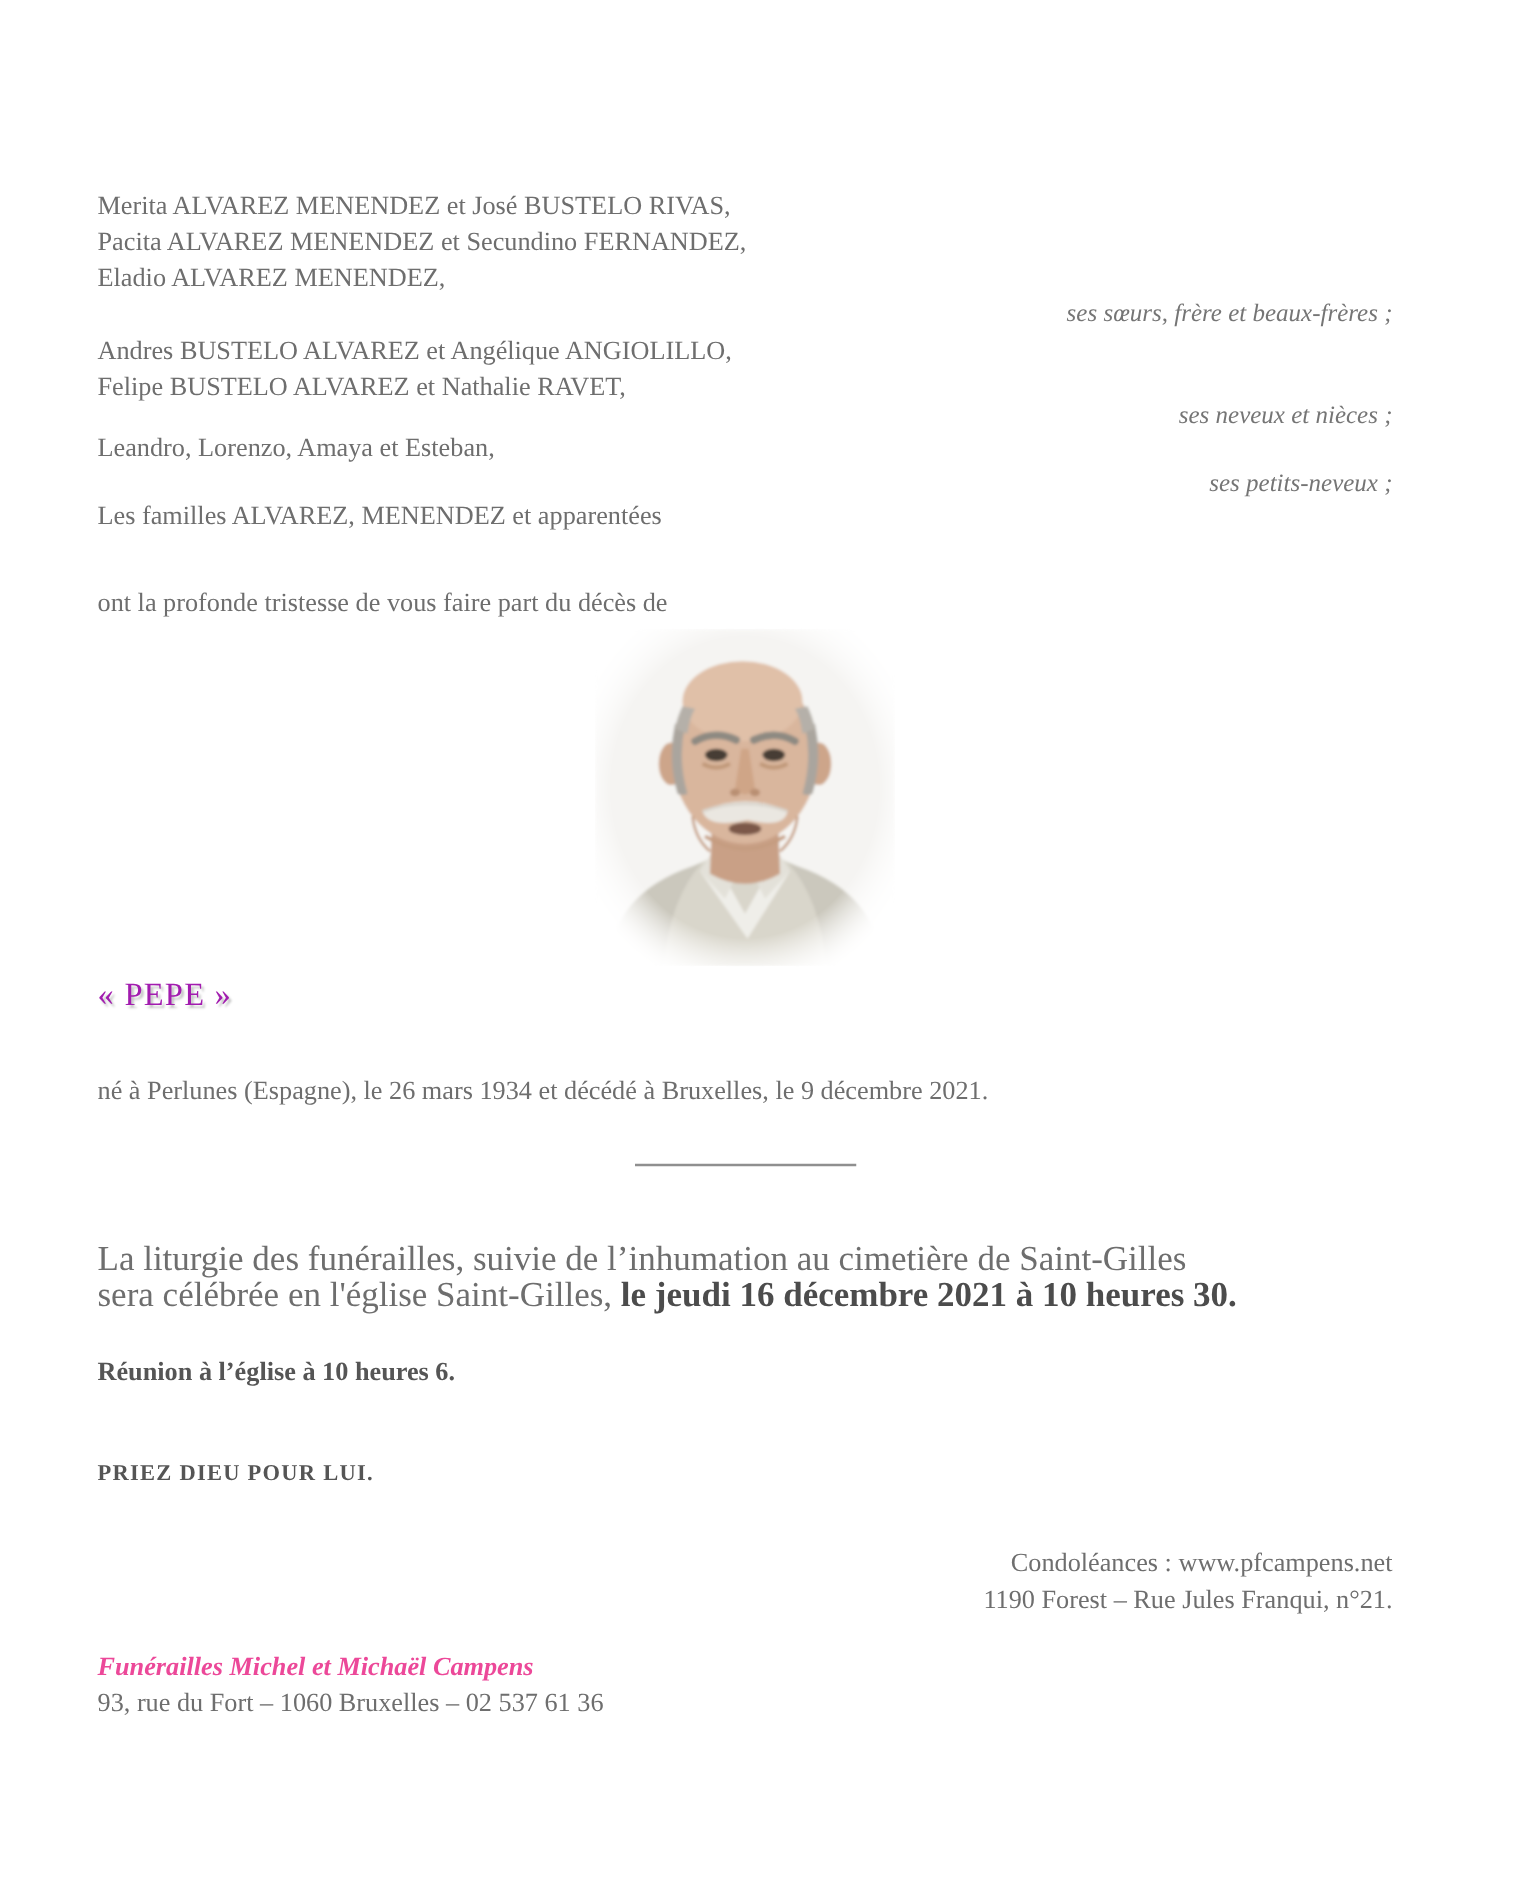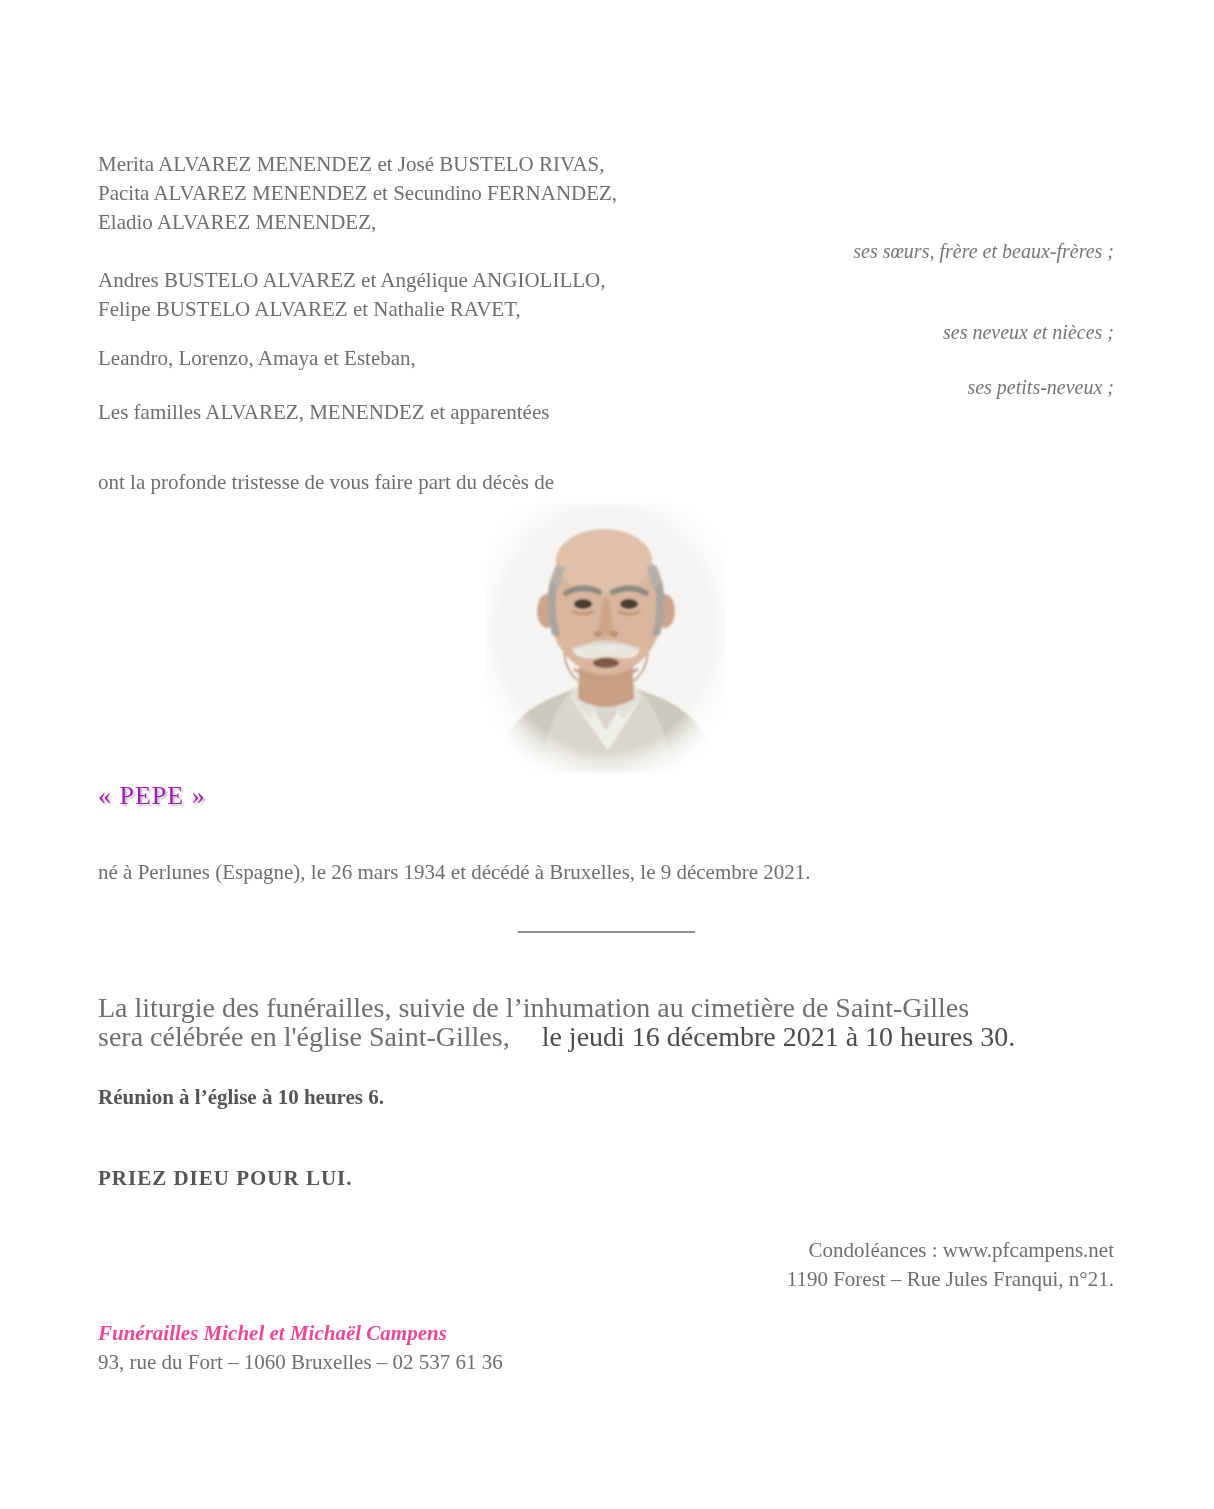--- a/index.html
+++ b/index.html
@@ -11,21 +11,21 @@
     width: 1214px;
     height: 1509px;
     overflow: hidden;
     font-family: "Liberation Serif", serif;
     color: #6e6e6e;
   }
   .page {
     box-sizing: border-box;
     width: 1214px;
     height: 1509px;
-    padding: 150px 100px 0 98px;
+    padding: 150px 100px 0 78px;
   }
   .line {
     font-size: 21px;
     line-height: 29px;
     white-space: nowrap;
   }
   .relation {
     font-size: 20px;
     line-height: 29px;
     font-style: italic;
@@ -68,34 +68,33 @@
     border: none;
     border-top: 2px solid #8f8f8f;
     margin: 44px auto 0 auto;
   }
   .ceremony {
     margin-top: 60px;
     font-size: 28px;
     line-height: 29px;
   }
   .bold-dark {
-    font-weight: normal;
+    font-weight: bold;
     color: #4c4c4c;
-    margin-left: 25px;
   }
   .meeting {
     margin-top: 32px;
     font-size: 21px;
     line-height: 29px;
     font-weight: bold;
     color: #555555;
   }
   .prayer {
     margin-top: 52px;
-    font-size: 21px;
+    font-size: 18px;
     line-height: 29px;
     font-weight: bold;
     letter-spacing: 1px;
     color: #555555;
   }
   .condolences {
     margin-top: 43px;
     font-size: 21px;
     line-height: 29px;
     text-align: right;

